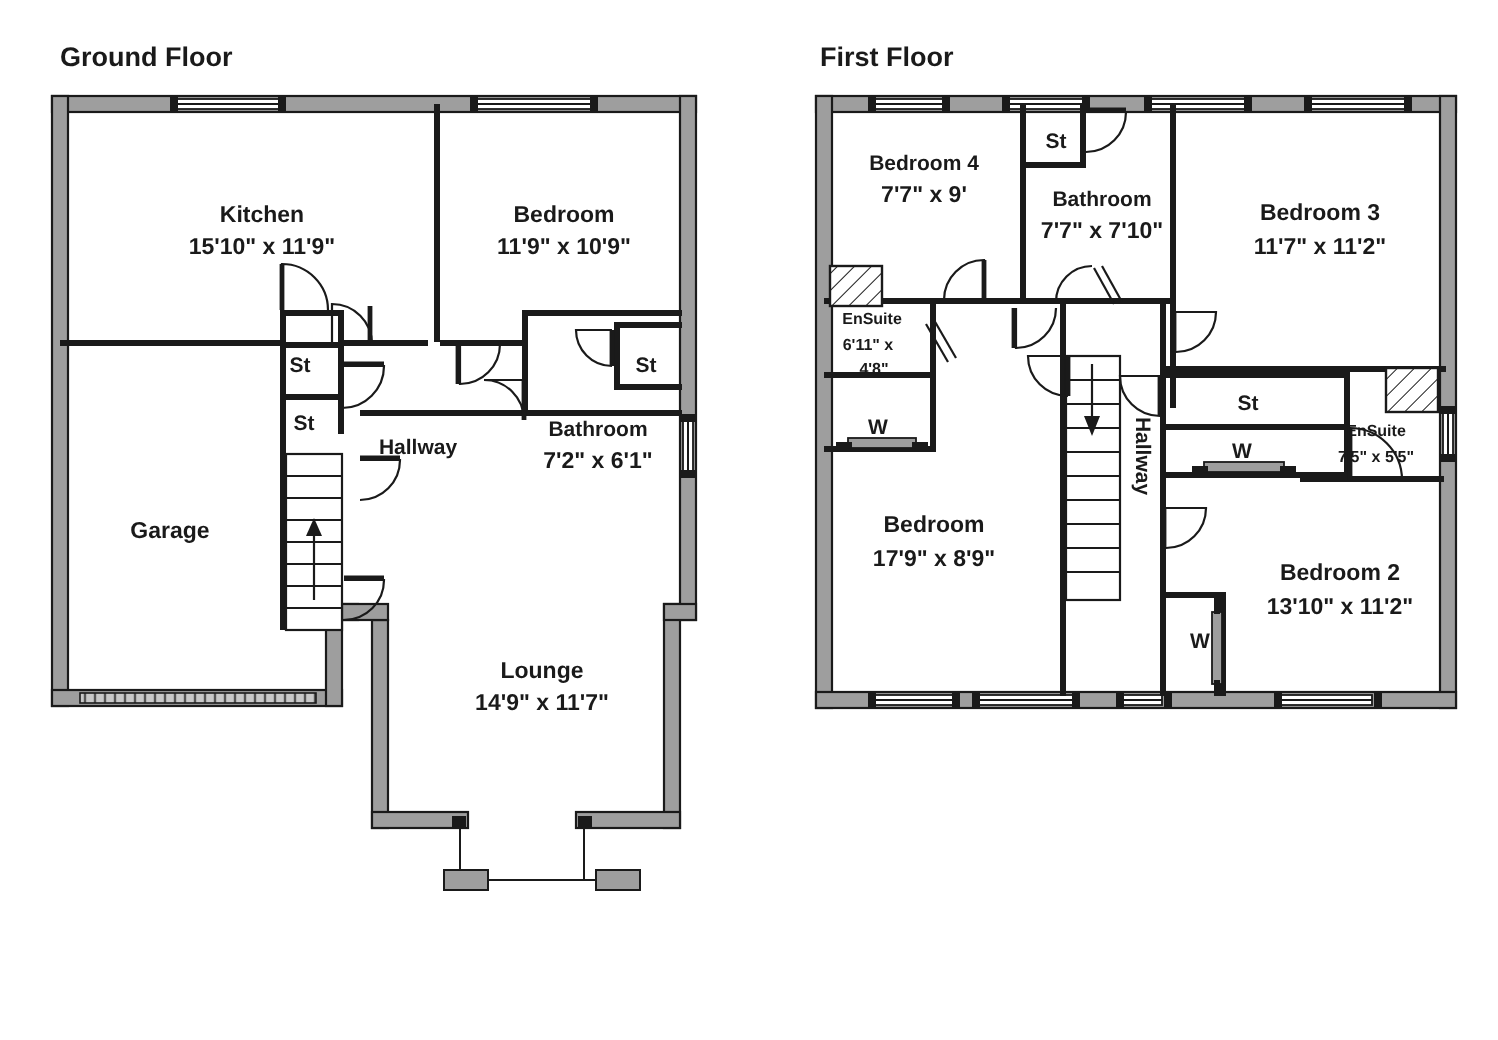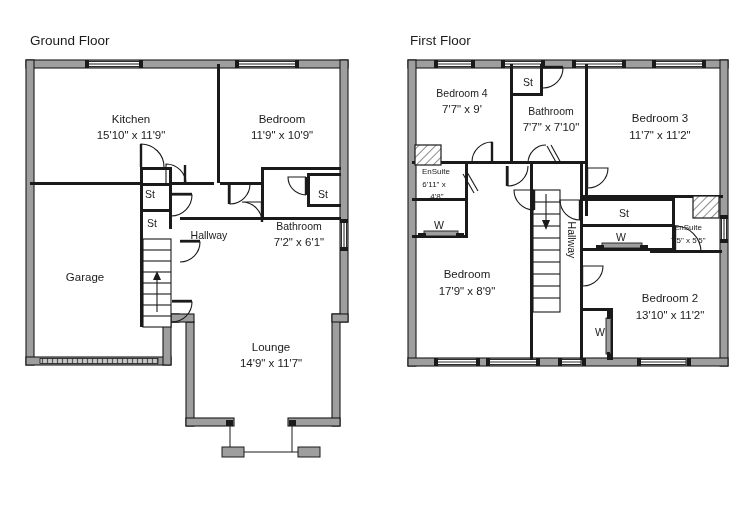--- a/index.html
+++ b/index.html
@@ -9,23 +9,24 @@
   }
   body {
     width: 749px;
     height: 520px;
     position: relative;
     font-family: "Liberation Sans", sans-serif;
     overflow: hidden;
   }
   #plan-root {
     position: absolute;
-    left: 0; top: 12px;
+    left: 0; top: 0;
     width: 749px;
     height: 388px;
+    font-weight: bold;
   }
   svg.plan {
     position: absolute;
     left: 0; top: 0;
     width: 749px;
     height: 520px;
     display: block;
   }
   .floor-title {
     font-size: 13.5px;

